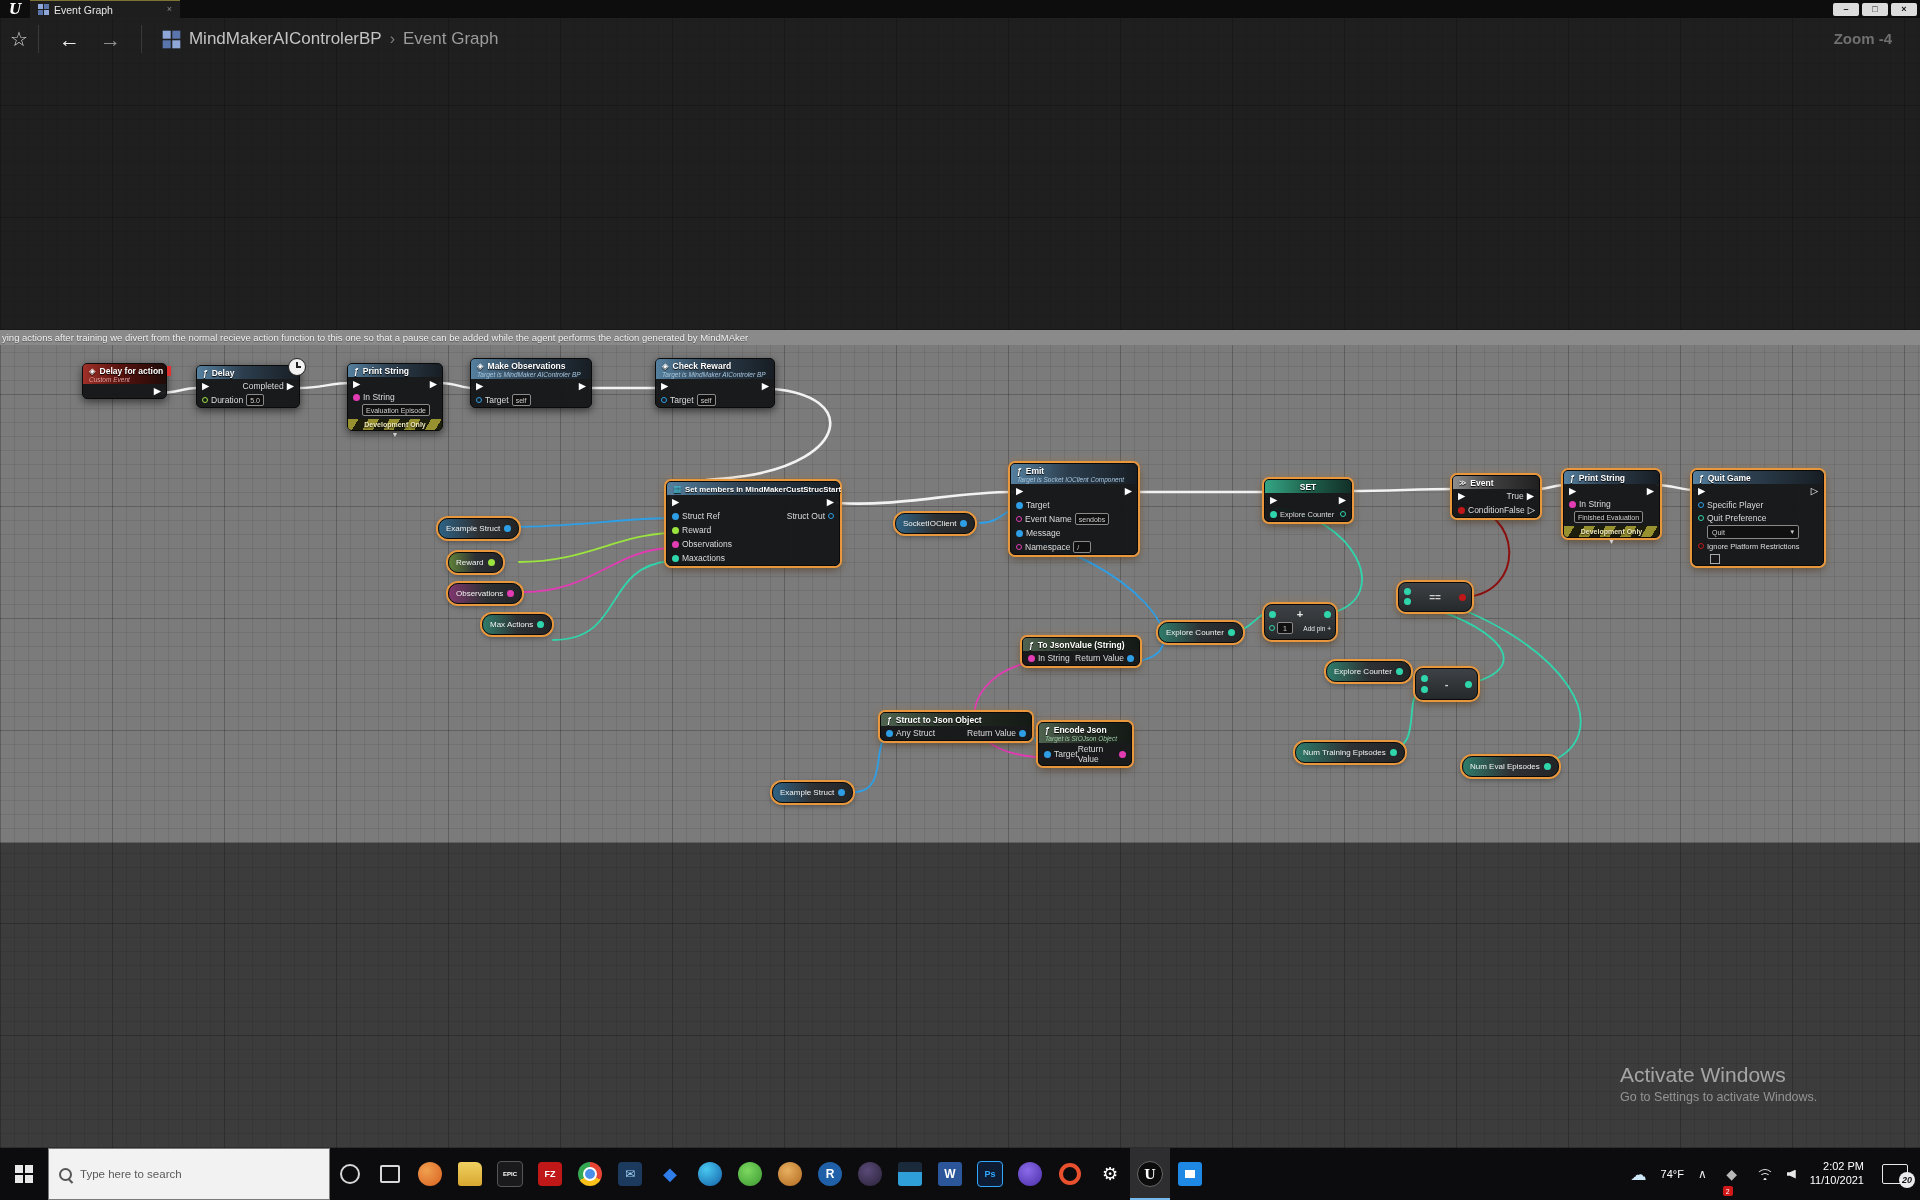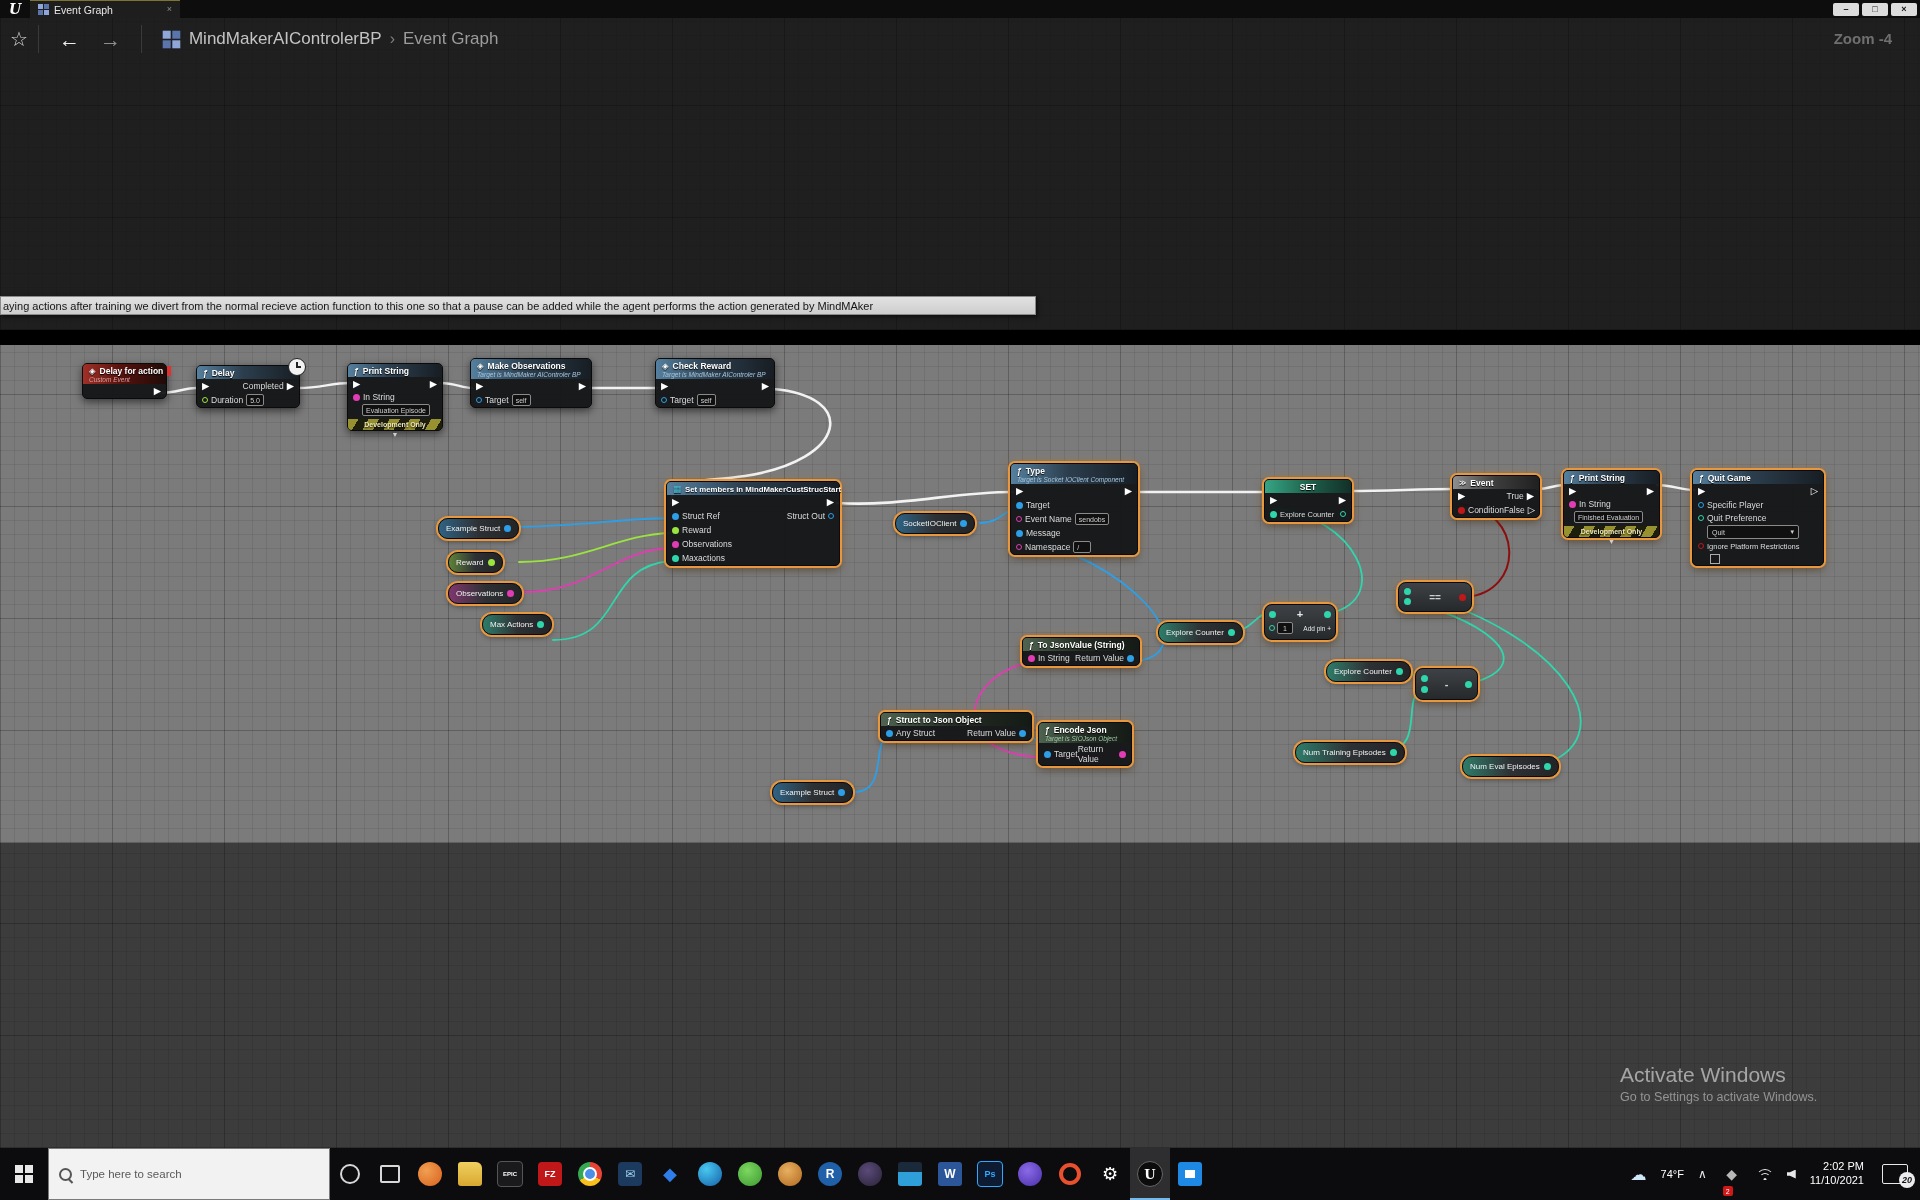--- a/index.html
+++ b/index.html
@@ -144,20 +144,21 @@
       <span class="x">×</span>
     </div>
     <div class="winbtns">
       <span class="winbtn">–</span>
       <span class="winbtn">□</span>
       <span class="winbtn">×</span>
     </div>
   </div>
 
   <div class="band band-top grid"></div>
+  <div class="comment-head">ying actions after training we divert from the normal recieve action function to this one so that a pause can be added while the agent performs the action generated by MindMAker</div>
   <div class="band band-comment grid"></div>
   <div class="band band-bottom grid"></div>
 
   <div class="gtoolbar">
     <span class="star">☆</span>
     <span class="gsep"></span>
     <span class="navarrow" style="color:#ececec">←</span>
     <span class="navarrow" style="color:#8e8e8e">→</span>
     <span class="gsep"></span>
     <span class="bpicon" style="transform:scale(1.6);margin-left:14px">
@@ -367,21 +368,21 @@
           <span class="dot c-teal"></span>
       <span>Maxactions</span>
         </span>
       </div>
   </div>
 
   <div class="node sel" style="left:1010px;top:463px;width:128px">
     <div class="nhead hdr-blue">
       <div class="t">
           <span class="ic">ƒ</span>
-          <span>Type</span>
+          <span>Emit</span>
         </div>
       <div class="s">Target is Socket IOClient Component</div>
     </div>
     <div class="prow">
         <span class="pl">
           <span class="x">▶</span>
         </span>
       <span class="pr">
           <span class="x">▶</span>
         </span>
@@ -662,21 +663,20 @@
     </div>
   <div class="pill" style="left:1295px;top:742px;--tint:#2fd6ac">
     <span>Num Training Episodes</span>
       <span class="dot c-teal"></span>
     </div>
   <div class="pill" style="left:1462px;top:756px;--tint:#2fd6ac">
     <span>Num Eval Episodes</span>
       <span class="dot c-teal"></span>
     </div>
 
-  <div class="tooltip">aying actions after training we divert from the normal recieve action function to this one so that a pause can be added while the agent performs the action generated by MindMAker</div>
 
   <div class="act1">Activate Windows</div>
   <div class="act2">Go to Settings to activate Windows.</div>
 
   <div class="taskbar">
     <div class="startbtn">
         <span class="winlogo">
           <i></i>
           <i></i>
           <i></i>

